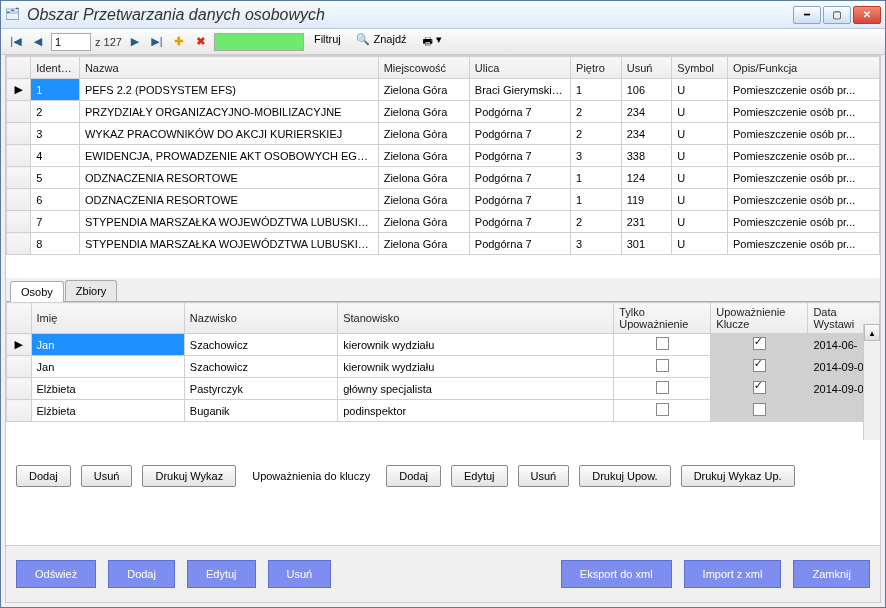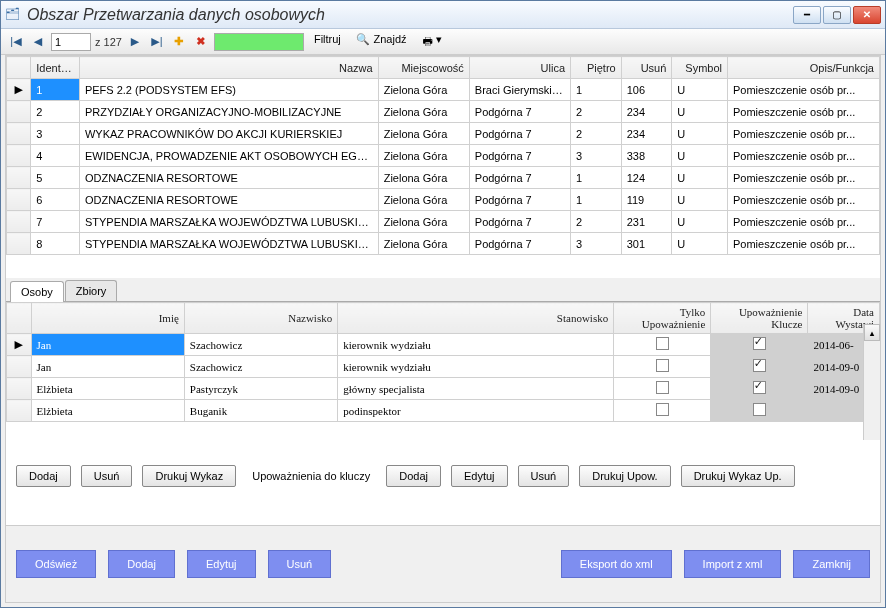--- a/index.html
+++ b/index.html
@@ -17,45 +17,45 @@
 .tb-btn { width: 18px; height: 18px; display: flex; align-items: center; justify-content: center; cursor: pointer; border: 1px solid transparent; color: #2a5a8a; font-size: 11px; }
 .tb-input { width: 40px; height: 18px; border: 1px solid #aaa; background: #fff; padding: 0 3px; font-size: 11px; }
 .tb-label { font-size: 11px; color: #333; }
 .tb-progress { width: 90px; height: 18px; background: #6eea6e; border: 1px solid #aaa; }
 .tb-text-btn { height: 18px; padding: 0 6px; display: flex; font-size: 11px; cursor: pointer; gap: 3px; }
 
 .content { position: absolute; top: 54px; left: 4px; right: 4px; bottom: 4px; background: #fff; border: 1px solid #ccc; display: flex; flex-direction: column; overflow: hidden; }
 
 .grid-wrap { flex: 0 0 auto; position: relative; overflow: hidden; }
 .grid1 { height: 220px; }
-.grid2 { height: 155px; font-family: Liberation Serif, serif; }
+.grid2 { height: 155px; }
 
 table.grid { border-collapse: collapse; width: 100%; table-layout: fixed; }
 table.grid th, table.grid td { border: 1px solid #d0d0d0; padding: 3px 5px; font-size: 11px; text-align: left; white-space: nowrap; overflow: hidden; text-overflow: ellipsis; background: #fff; height: 22px; }
-table.grid th { background: linear-gradient(#f7f7f7,#ececec); font-weight: normal; color: #222; position: sticky; top: 0; text-align: right; }
+table.grid th { background: linear-gradient(#f7f7f7,#ececec); font-weight: normal; color: #222; position: sticky; top: 0; }
 table.grid .rowhdr { width: 24px; background: linear-gradient(#f7f7f7,#ececec); text-align: center; }
 table.grid tr.selected td.first { background: #1e90ff; color: #fff; }
 table.grid td.center { text-align: center; }
 table.grid td.gray { background: #d0d0d0; }
 .scrollbody { overflow: auto; height: calc(100% - 0px); }
 
 .tabs { height: 24px; display: flex; align-items: flex-end; padding-left: 4px; background: #f0f0f0; border-bottom: 1px solid #aaa; margin-top: 2px; }
 .tab { padding: 4px 10px; border: 1px solid #aaa; border-bottom: none; background: #e8e8e8; font-size: 11px; cursor: pointer; margin-right: 1px; border-radius: 3px 3px 0 0; }
 .tab.active { background: #fff; position: relative; top: 1px; }
 
 .tab-body { background: #fff; flex: 1; display: flex; flex-direction: column; overflow: hidden; }
 
 .checkbox { width: 13px; height: 13px; border: 1px solid #888; display: inline-block; background: #fff; position: relative; }
 .checkbox.checked::after { content: "✓"; position: absolute; top: -3px; left: 0; font-size: 11px; color: #222; }
 
 .btn-row { padding: 8px 10px; display: flex; gap: 10px; align-items: center; background: #fff; }
 .btn { height: 22px; padding: 0 12px; border: 1px solid #888; background: linear-gradient(#fdfdfd,#e4e4e4); font-size: 11px; cursor: pointer; border-radius: 2px; }
 .btn-row .label { font-size: 11px; margin: 0 6px; }
 
-.footer { background: #f0f0f0; padding: 24px 10px; display: flex; gap: 12px; border-top: 1px solid #ccc; }
+.footer { background: #f0f0f0; padding: 14px 10px; display: flex; gap: 12px; border-top: 1px solid #ccc; }
 .pbtn { height: 28px; padding: 0 18px; background: #7e8ef0; color: #fff; border: 1px solid #6070d0; font-size: 11px; cursor: pointer; }
 .footer .spacer { flex: 1; }
 
 .vscroll-stub { position: absolute; right: 0; top: 22px; bottom: 17px; width: 17px; background: #f0f0f0; border-left: 1px solid #ccc; }
 .vscroll-stub .arrow { height: 17px; background: linear-gradient(#fafafa,#e0e0e0); border: 1px solid #bbb; display: flex; align-items: center; justify-content: center; font-size: 9px; }
 </style>
 </head>
 <body>
 
 <div class="window">

